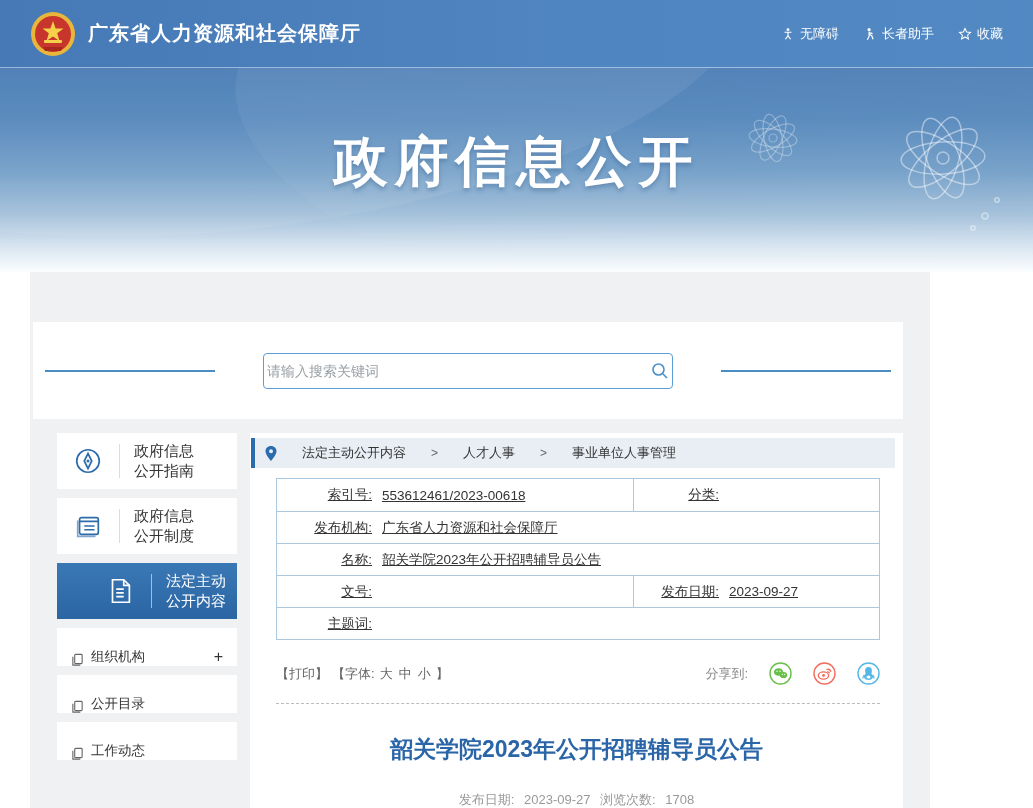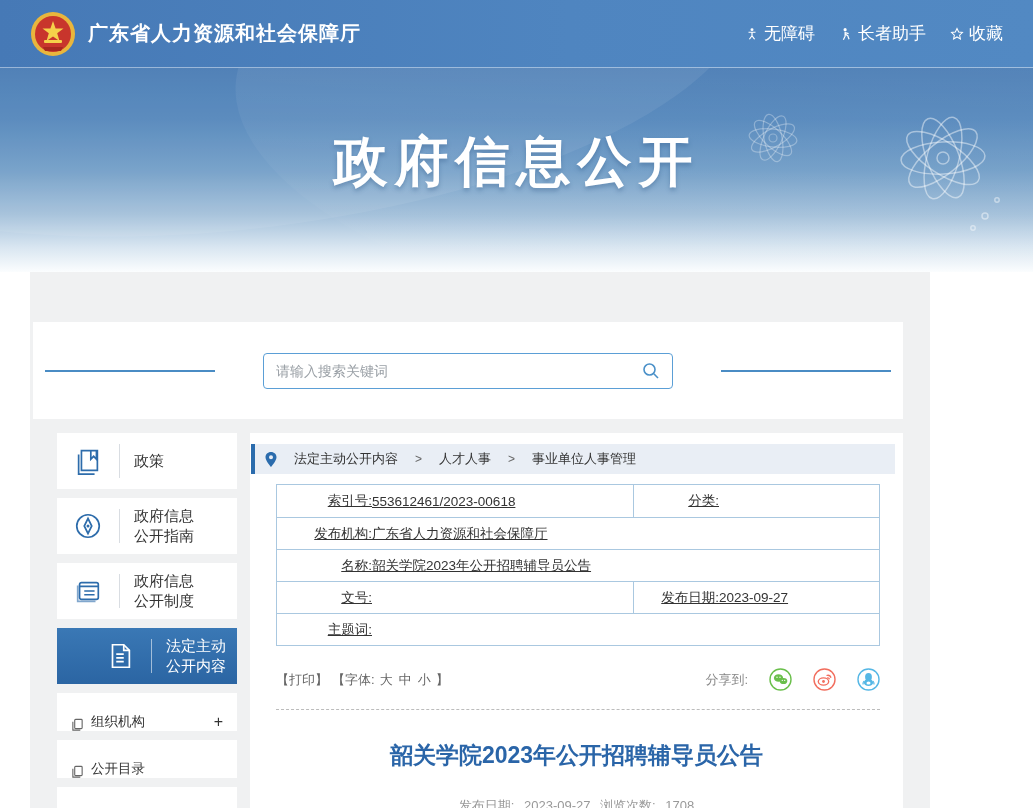--- a/index.html
+++ b/index.html
@@ -6,21 +6,21 @@
   html,body { width:1033px; height:808px; overflow:hidden; background:#fff;
     font-family:"Liberation Sans", sans-serif; }
 
   
   .header-bar { height:68px; background:linear-gradient(90deg,#4679b6 0%,#4f85c0 55%,#5289c3 100%);
     display:flex; align-items:center; padding:0 30px; position:relative;
     border-bottom:1px solid rgba(255,255,255,.45); }
   .emblem { width:46px; height:46px; flex:none; }
   .header-title { color:#fff; font-size:20px; font-weight:bold; margin-left:12px; letter-spacing:1px; }
   .header-links { margin-left:auto; display:flex; align-items:center; gap:24px; }
-  .header-link { display:flex; align-items:center; gap:5px; color:#fff; font-size:17px; cursor:pointer; }
+  .header-link { display:flex; align-items:center; gap:5px; color:#fff; font-size:13px; cursor:pointer; }
   .header-link svg { width:14px; height:14px; }
 
   
   .banner { height:204px; position:relative; overflow:hidden;
     background:linear-gradient(180deg,#4478b2 0%,#5084ba 25%,#6f9cc6 50%,#a3c0da 72%,#d9e6f1 88%,#fbfdfe 100%); }
   .swoosh1 { position:absolute; top:-200px; left:-250px; width:1000px; height:360px;
     border-radius:50%; background:rgba(255,255,255,.07); transform:rotate(-7deg); }
   .swoosh2 { position:absolute; top:-140px; right:-300px; width:1100px; height:420px;
     border-radius:50%; background:linear-gradient(rgba(255,255,255,.12),rgba(255,255,255,0)); transform:rotate(6deg); }
   .flowers { position:absolute; right:0; top:0; }
@@ -29,21 +29,21 @@
     text-shadow:0 3px 4px rgba(42,84,130,.35); }
 
   
   .wrapper { width:900px; margin-left:30px; background:#f0f1f2; height:536px; }
 
   
   .search-band { background:#fff; margin:0 27px 0 3px; height:97px; position:relative; top:50px;
     display:flex; align-items:center; justify-content:center; gap:48px; }
   .deco-line { width:170px; height:2px; background:#4a8cc4; }
   .search-box { width:410px; height:36px; border:1px solid #5b9fd6; border-radius:4px;
-    background:#fff; display:flex; align-items:center; padding:0 12px; }
+    background:#fff; display:flex; align-items:center; padding:0 3px; }
   .search-box input { flex:1; border:none; outline:none; font-size:14px; color:#333;
     font-family:"Liberation Sans", sans-serif; }
   .search-box input::placeholder { color:#9aa0a6; }
   .search-btn { width:18px; height:18px; cursor:pointer; flex:none; }
 
   
   .content-row { display:flex; align-items:flex-start; padding:0 27px; position:relative; top:64px; }
 
   
   .sidebar { width:180px; flex:none; margin-right:13px; }
@@ -56,36 +56,36 @@
   .side-item.active .side-label { color:#fff; }
   .side-item.active .side-div { background:rgba(255,255,255,.55); }
   .side-item.active .side-icon svg * { stroke:#fff; }
   .sub-item { background:#fff; margin-bottom:9px; height:38px; display:flex; align-items:flex-end;
     padding:0 14px; font-size:13.5px; color:#333; cursor:pointer; }
   .sub-item svg { width:13px; height:13px; margin-right:7px; }
   .sub-plus { margin-left:auto; font-size:16px; color:#333; }
 
   
   .article { flex:1; background:#fff; min-height:480px; padding-bottom:40px; }
-  .breadcrumb { margin:11px 8px 0 1px; height:30px; background:#e9eef5; border-left:4px solid #2b6cad;
-    display:flex; align-items:center; padding:0 10px; font-size:13px; color:#333; gap:17px; }
+  .breadcrumb { margin:5px 8px 0 1px; height:30px; background:#e9eef5; border-left:4px solid #2b6cad;
+    display:flex; align-items:center; padding:0 10px; font-size:13px; color:#333; gap:25px; }
   .breadcrumb svg { width:12px; height:15px; flex:none; }
   .crumb { cursor:pointer; }
   .crumb-sep { color:#666; font-size:12px; }
 
   .doc-table { margin:10px 23px 0 26px; border:1px solid #aac8e0; font-size:13.5px; color:#333; }
   .trow { display:flex; height:32px; border-top:1px solid #aac8e0; }
   .trow:first-child { border-top:none; }
   .tcell { display:flex; align-items:center;text-decoration:underline; }
   .tcell-l { width:356px; flex:none; }
   .tcell-r { flex:1; border-left:1px solid #aac8e0; }
   .tcell-full { flex:1; }
   .tlabel { width:95px; text-align:right; flex:none; color:#333; }
   .tcell-r .tlabel { width:85px; }
-  .tvalue { }
+  .tvalue { margin-left:10px; }
 
   .meta-row { margin:22px 23px 0 26px; display:flex; align-items:center; font-size:13px; color:#666; }
   .meta-left { display:flex; align-items:center; gap:4px; }
   .fsize { cursor:pointer; margin:0 1px; }
   .meta-right { margin-left:auto; display:flex; align-items:center; gap:21px; color:#888; }
   .share-ic { width:23px; height:23px; cursor:pointer; }
 
   .dash-div { margin:18px 23px 0 26px; border-top:1px dashed #bcbcbc; }
 
   .art-title { margin-top:30px; text-align:center; font-size:23px; font-weight:bold; color:#2a65a8; padding:0 30px; }
@@ -166,34 +166,20 @@
         <path d="M11.8 11.8 L16 16"></path>
       </svg>
     </div>
     <div class="deco-line"></div>
   </div>
 
   <div class="content-row">
 
     <div class="sidebar">
 
-      <div class="side-item">
-        <span class="side-icon">
-          <svg viewBox="0 0 32 32" fill="none" stroke="#2d6cab" stroke-width="1.8">
-            <path d="M9 5 h17 v21 h-17 z"></path>
-            <path d="M6 9 v21 h17"></path>
-            <path d="M19 5 v9 l3-3 3 3 V5"></path>
-          </svg>
-        </span>
-        <span class="side-div"></span>
-        <span class="side-label">
-          <span>政策</span><br>
-          <span></span>
-        </span>
-      </div>
 
       <div class="side-item">
         <span class="side-icon">
           <svg viewBox="0 0 32 32" fill="none" stroke="#2d6cab" stroke-width="1.8">
             <circle cx="16" cy="16" r="12"></circle>
             <path d="M16 8 l4 8 -4 8 -4 -8 z"></path>
             <circle cx="16" cy="16" r="1.6" fill="#2d6cab" stroke="none"></circle>
           </svg>
         </span>
         <span class="side-div"></span>

